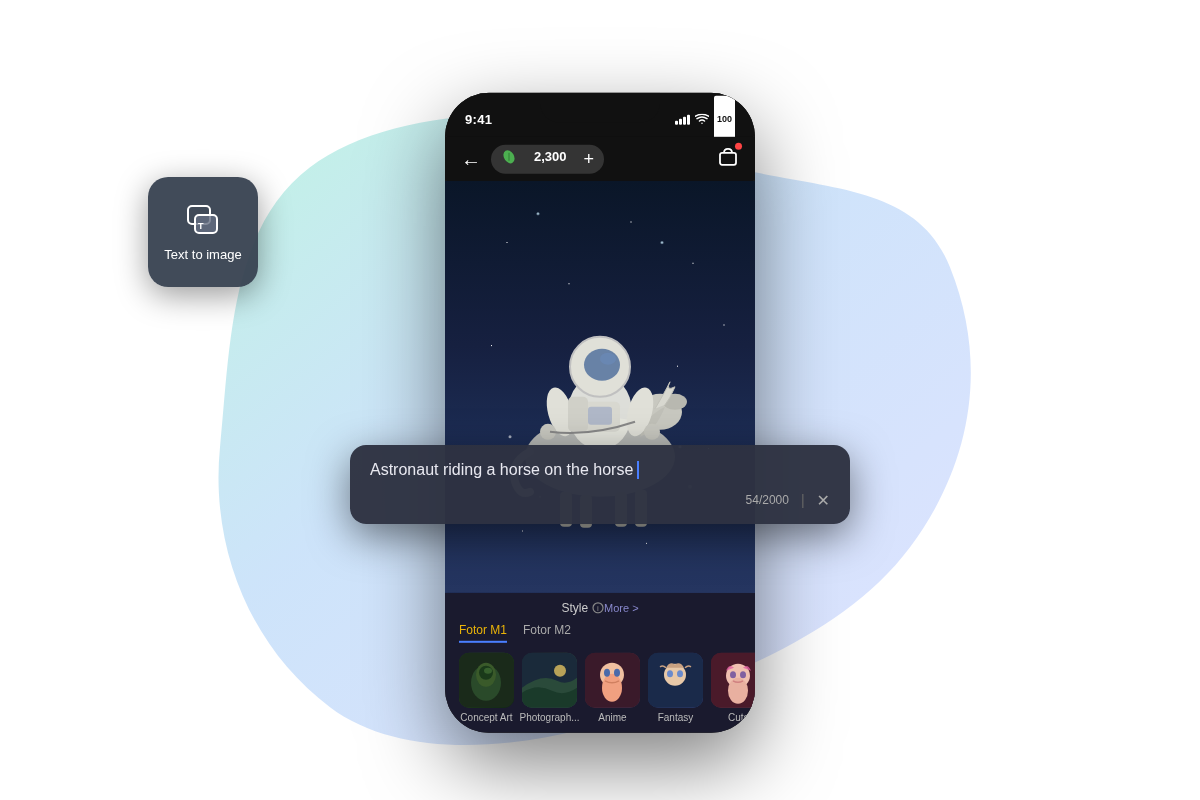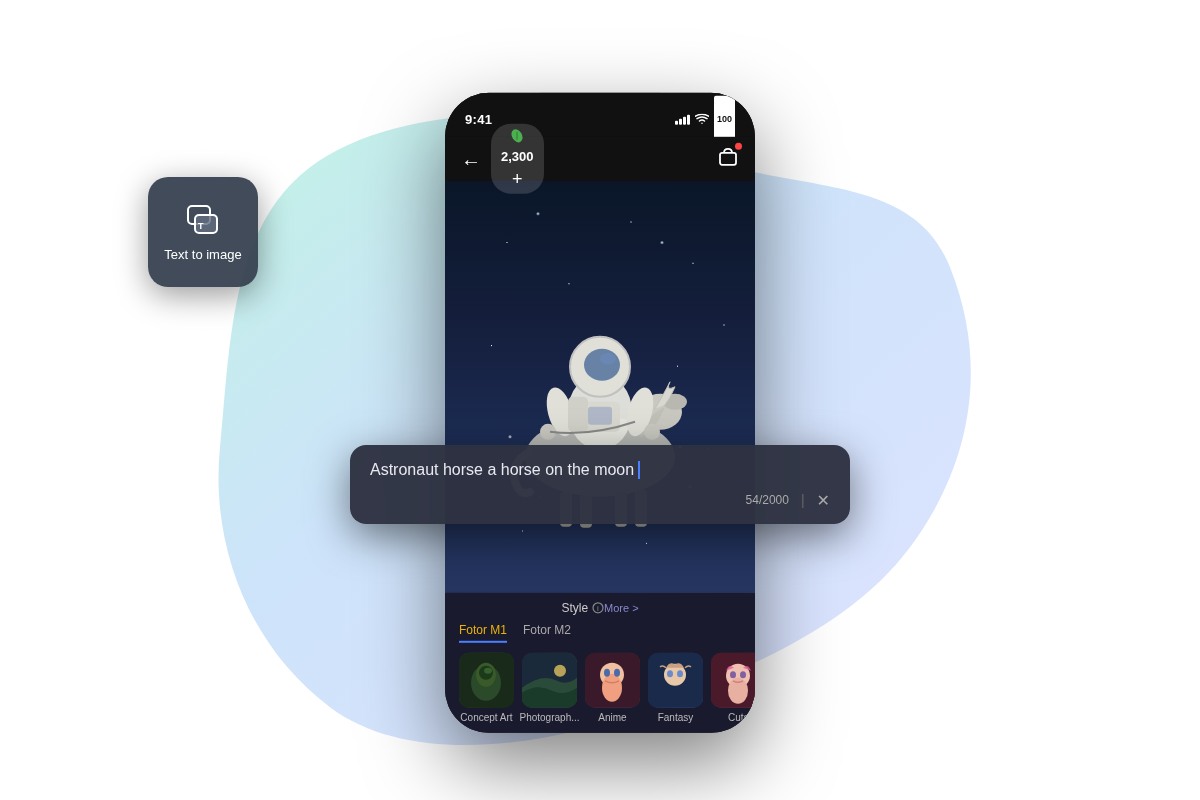--- a/index.html
+++ b/index.html
@@ -135,26 +135,24 @@
       gap: 10px;
     }
 
     .back-arrow {
       color: #fff;
       font-size: 20px;
     }
 
     .coin-badge {
       display: flex;
-      align-items: center;
-      gap: 5px;
+      gap: 17px;
       background: rgba(255,255,255,0.15);
       border-radius: 20px;
       padding: 4px 10px;
-      flex-direction: column;
     }
 
     .coin-count {
       color: #fff;
       font-size: 13px;
       font-weight: 600;
     }
 
     .plus-btn {
       color: #fff;
@@ -605,21 +603,21 @@
     <svg width="36" height="36" viewBox="0 0 36 36">
       <rect x="3" y="3" width="22" height="18" rx="4" fill="none" stroke="white" stroke-width="2"></rect>
       <rect x="10" y="12" width="22" height="18" rx="4" fill="rgba(100,110,130,0.8)" stroke="white" stroke-width="2"></rect>
       <text x="13" y="26" font-size="9" fill="white" font-weight="bold">T</text>
     </svg>
     <span class="text-to-image-label">Text to image</span>
   </div>
 
   <div class="prompt-tooltip">
     <div class="prompt-text">
-      <span>Astronaut horse a horse on the moon</span>
+      <span>Astronaut riding a horse on the horse</span>
       <span class="prompt-cursor"></span>
     </div>
     <div class="prompt-footer">
       <span class="prompt-count">54/2000</span>
       <span class="prompt-divider">|</span>
       <span class="prompt-close">✕</span>
     </div>
   </div>
 
 </div>

